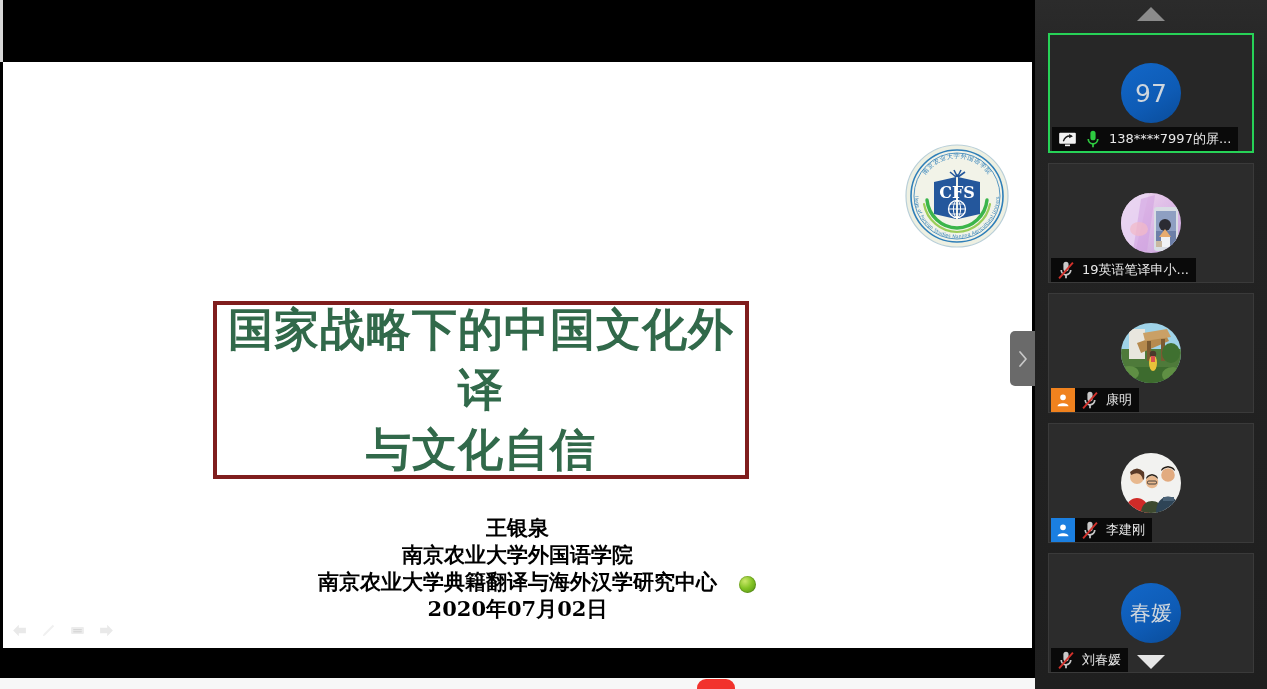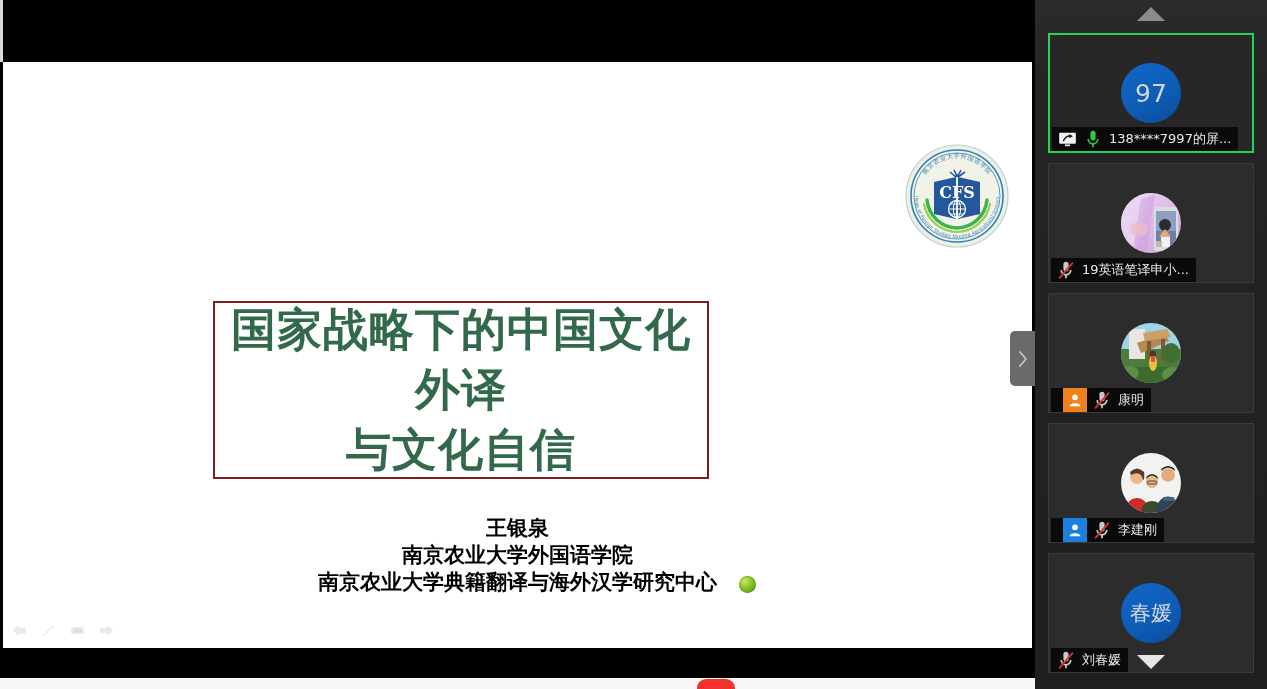--- a/index.html
+++ b/index.html
@@ -52,23 +52,23 @@
     width: 108px;
     height: 108px;
   }
   #logo-wrap svg { display: block; }
 
   
   #title-box {
     position: absolute;
     left: 210px;
     top: 239px;
-    width: 496px;
+    width: 536px;
     height: 178px;
-    border: 2px solid #7f1d1d;
+    border: 4px solid #7f1d1d;
     box-sizing: border-box;
     display: flex;
     align-items: center;
     justify-content: center;
   }
   #title-text {
     color: #31694a;
     font-family: "DejaVu Serif", "Liberation Serif", serif;
     font-size: 45px;
     font-weight: 700;
@@ -217,21 +217,21 @@
     position: absolute;
     left: 2px;
     bottom: 0;
     height: 24px;
     display: flex;
     align-items: center;
     background: #0a0a0a;
     padding: 0 7px 0 0;
     max-width: 196px;
   }
-  .name-bar.with-left-badge { padding-left: 12px; }
+  .name-bar.with-left-badge { padding-left: 0; }
   .badge {
     width: 24px; height: 24px;
     display: flex;
     align-items: center;
     justify-content: center;
     flex: 0 0 auto;
   }
   .badge.orange { background: #f0821e; }
   .badge.blue   { background: #1b7fe0; }
   .ic-box {
@@ -320,20 +320,21 @@
         <div id="title-text">
           <span>国家战略下的中国文化外译</span><br>
           <span>与文化自信</span>
         </div>
       </div>
 
       <div id="subtitle">
         <span class="line">王银泉</span>
         <span class="line">南京农业大学外国语学院</span>
         <span class="line">南京农业大学典籍翻译与海外汉学研究中心</span>
+        <span class="line">2020年07月02日</span>
       </div>
       <div id="bullet-dot"></div>
 
       <div id="ppt-controls">
         <span class="ic">
           <svg class="ic" viewBox="0 0 24 24">
               <path d="M11 4 L3 12 L11 20 L11 16 L21 16 L21 8 L11 8 Z" fill="#e9e9e9"></path>
             </svg>
         </span>
         <span class="ic">

